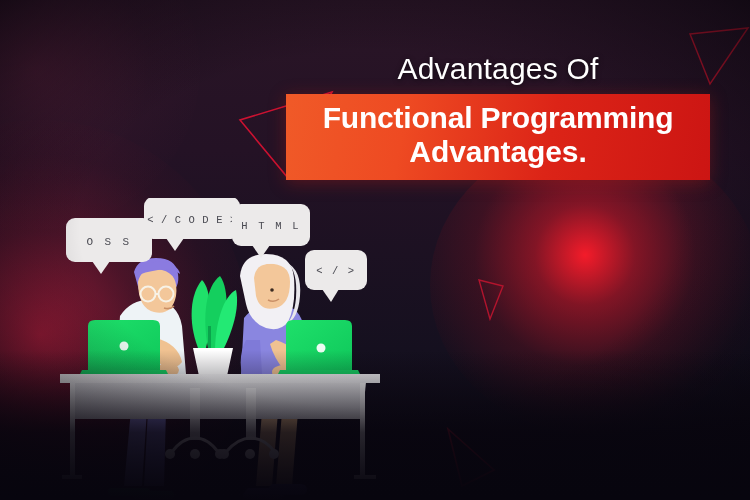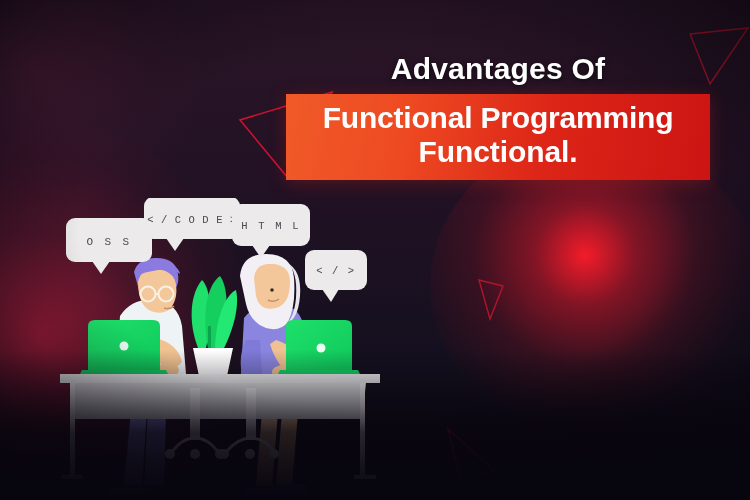--- a/index.html
+++ b/index.html
@@ -22,21 +22,21 @@
   .vignette{position:absolute;inset:0;
      background:radial-gradient(ellipse 82% 74% at 50% 46%, rgba(0,0,0,0) 48%, rgba(5,3,10,.55) 82%, rgba(4,2,8,.9) 100%);}
   .bottom-fade{position:absolute;left:0;right:0;bottom:0;height:150px;
      background:linear-gradient(180deg,rgba(8,5,14,0) 0%, rgba(8,5,14,.85) 55%, #07050e 100%);}
 
   .tri{position:absolute;}
   .tri svg{display:block;overflow:visible;}
 
   
   .headline-wrap{position:absolute;left:286px;top:52px;width:424px;text-align:center;}
-  .h-top{color:#fff;font-weight:bold;font-size:30px;line-height:34px;letter-spacing:.2px;
+  .h-top{color:#fff;font-weight:normal;font-size:30px;line-height:34px;letter-spacing:.2px;
      text-shadow:0 1px 5px rgba(0,0,0,.55);}
   .h-band{margin-top:8px;background:linear-gradient(100deg,#f05a28 0%, #ee4a22 28%, #dc2417 62%, #cc1513 100%);
      padding:7px 2px 11px;box-shadow:0 3px 16px rgba(190,30,20,.34);}
   .h-band .l1{color:#fff;font-weight:bold;font-size:30px;line-height:34px;letter-spacing:-.2px;white-space:nowrap;}
   .h-band .l2{color:#fff;font-weight:bold;font-size:30px;line-height:34px;letter-spacing:-.1px;}
 
   
   .url-block{position:absolute;left:418px;top:355px;width:160px;text-align:center;}
   .url-text{color:#ececf2;font-size:12.5px;letter-spacing:1.6px;font-weight:400;}
   .url-rule{margin:3px auto 0;width:104px;height:3px;background:#fff;margin-left:2px;}
@@ -202,18 +202,18 @@
     </svg>
   </div>
 
   <div class="vignette"></div>
   <div class="bottom-fade"></div>
 
   <div class="headline-wrap">
     <div class="h-top">Advantages Of</div>
     <div class="h-band">
       <div class="l1">Functional Programming</div>
-      <div class="l2">Functional.</div>
+      <div class="l2">Advantages.</div>
     </div>
   </div>
 
 
 </div>
 
 </body></html>

